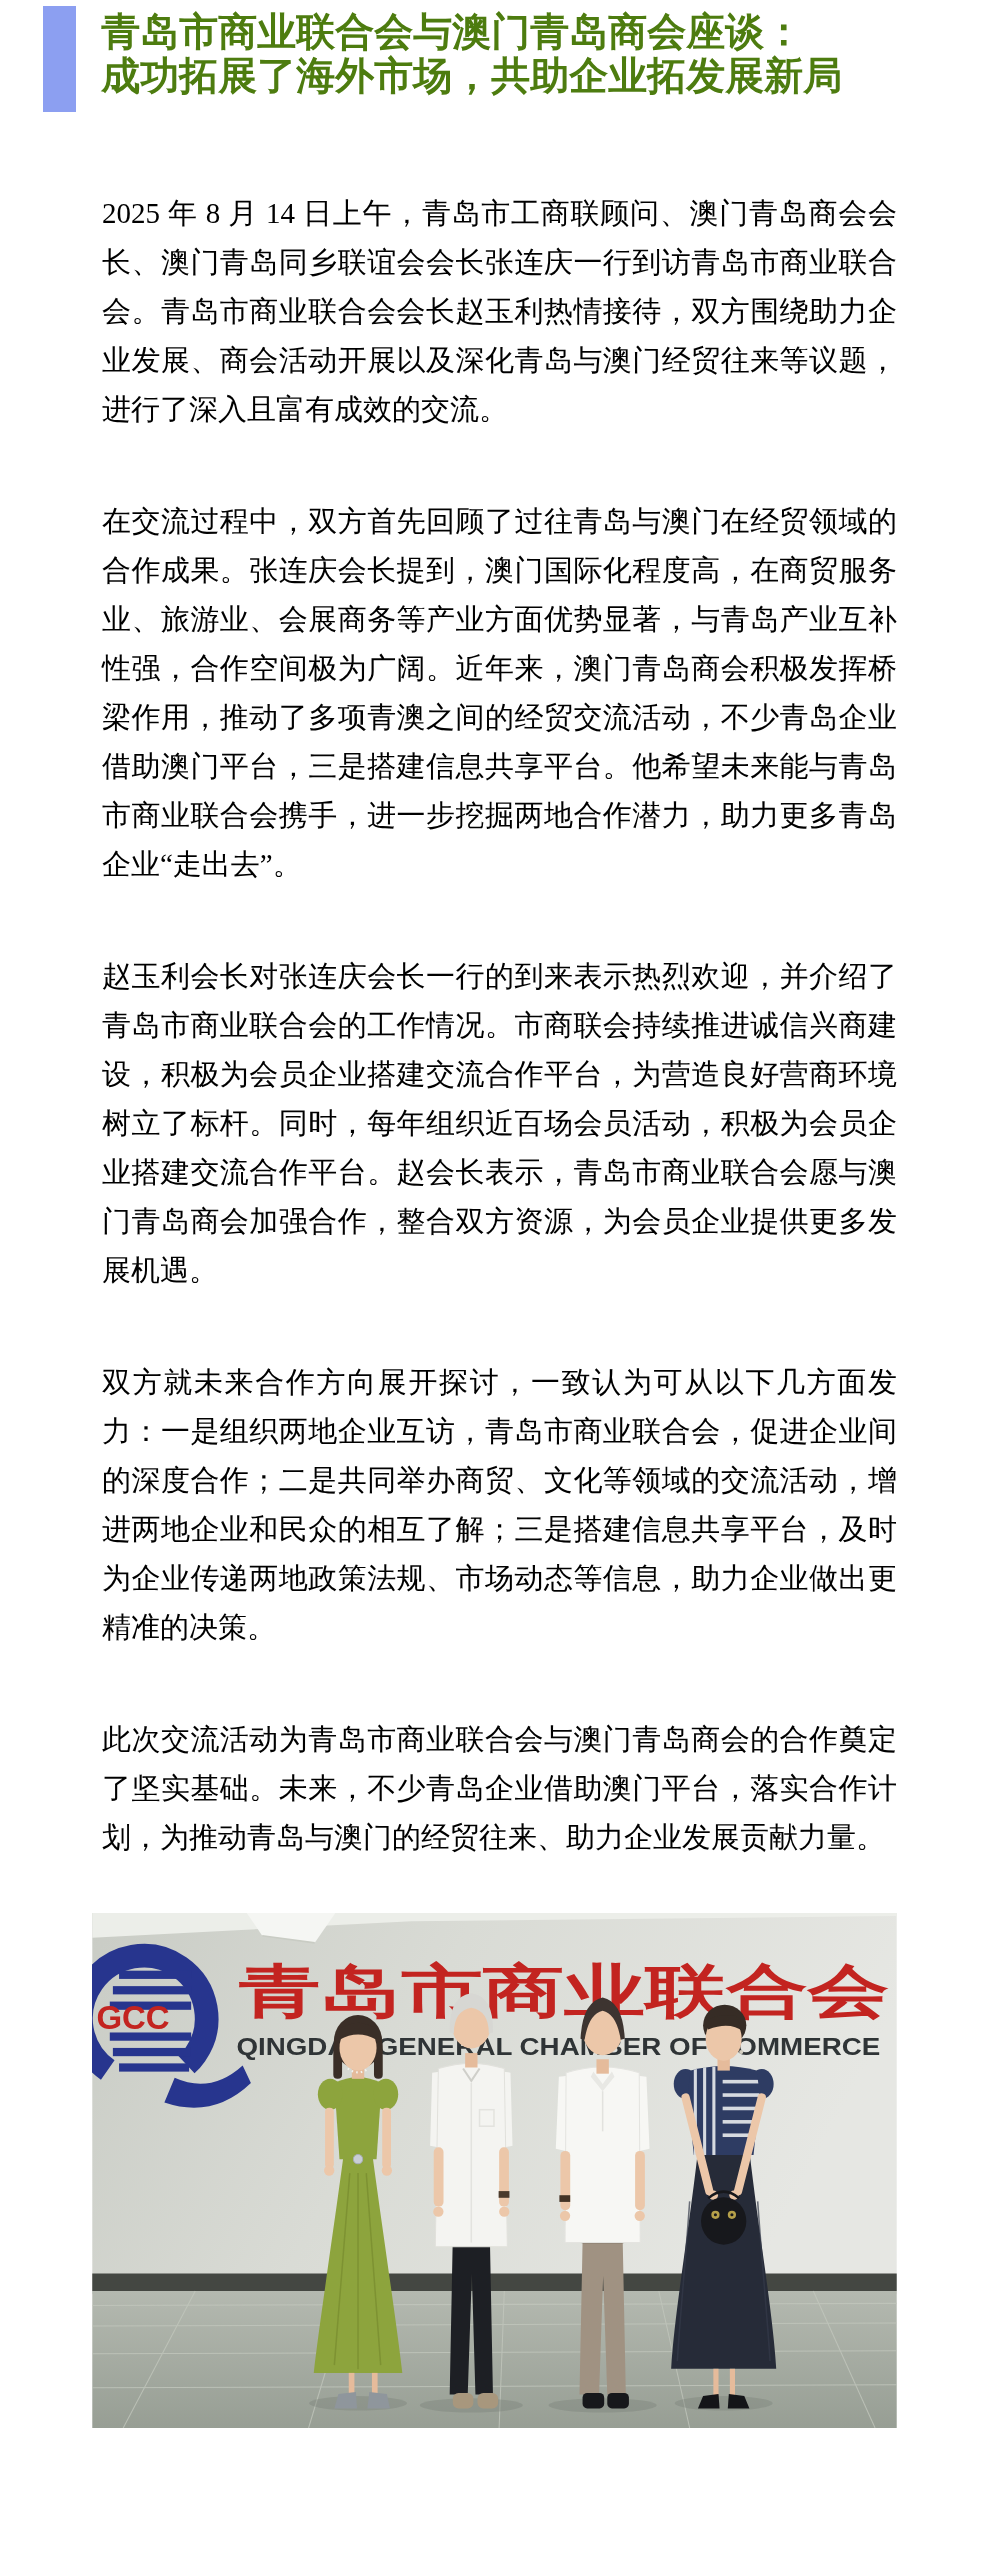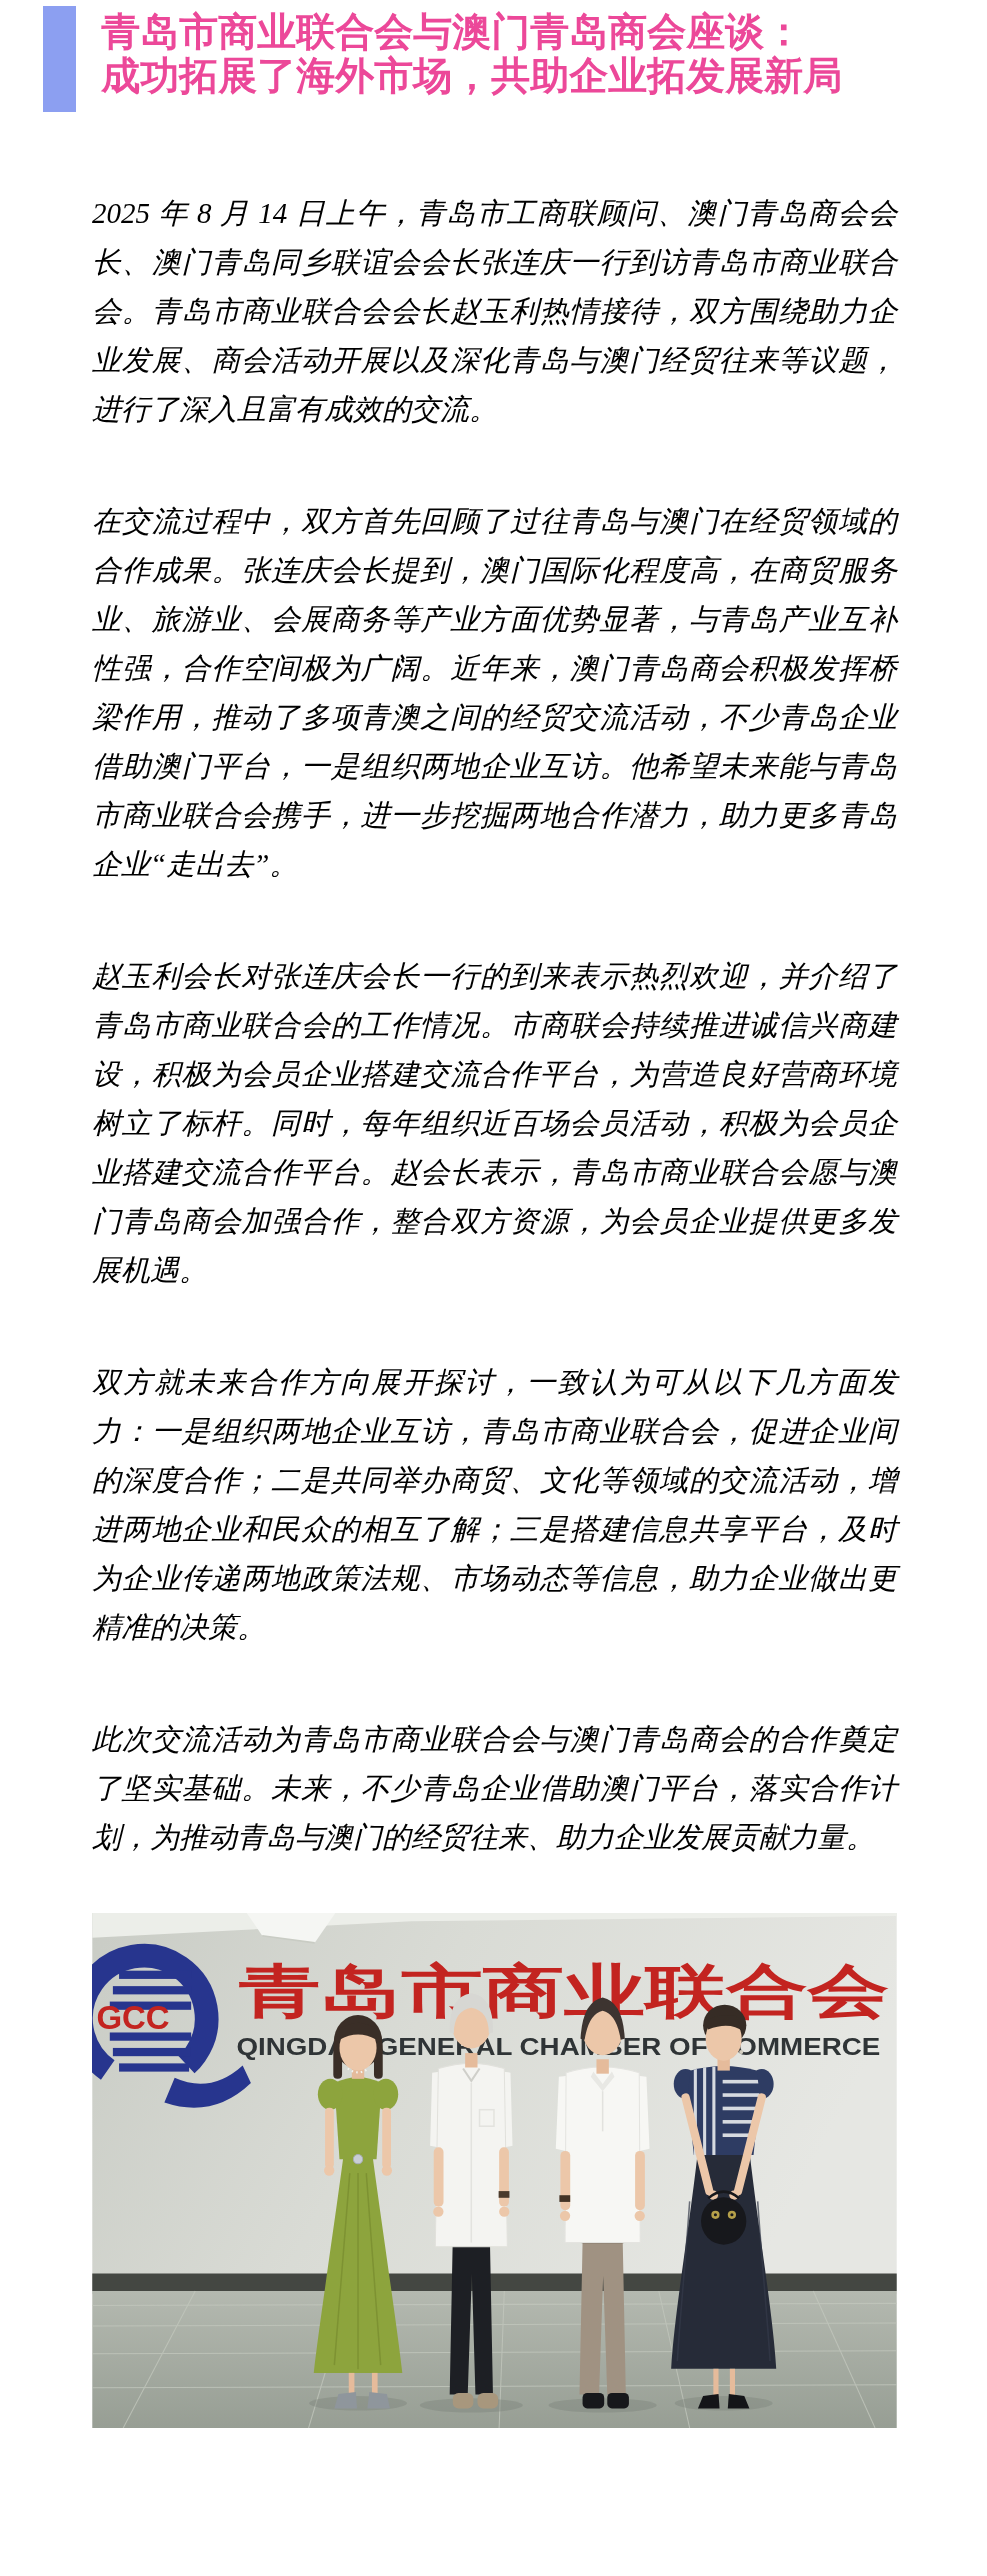--- a/index.html
+++ b/index.html
@@ -8,29 +8,29 @@
     font-family:"Liberation Serif","DejaVu Serif",serif;
   }
   .page{position:relative;width:988px;height:2602px;overflow:hidden;background:#ffffff;}
 
   
   .title-section{position:relative;margin:6.2px 0 0 90px;width:807px;min-height:106px;}
   .accent-bar{position:absolute;left:-47px;top:0;width:33px;height:106px;background:#8c9ff1;}
   .title-text{
     padding:4.1px 0 0 11.3px;
     font-family:"Liberation Sans","DejaVu Sans",sans-serif;
-    font-weight:700;font-size:39px;line-height:44px;color:#ec4899;
+    font-weight:700;font-size:39px;line-height:44px;color:#4d7c0f;
   }
 
   
   .article{margin:77px 0 0 90px;width:807px;}
   .article p{
-    margin:0 0 63px 2px;
+    margin:0 0 63px 12px;
     font-size:29px;line-height:49px;color:#000;
-    text-align:justify;text-justify:inter-character;font-style:italic;
+    text-align:justify;text-justify:inter-character;
   }
   .article p:last-child{margin-bottom:0;}
 
   
   .photo-figure{margin:51px 0 0 92px;width:893px;height:515px;}
   .photo-figure svg{display:block;width:805px;height:515px;}
 </style>
 </head>
 <body>
 
@@ -39,21 +39,21 @@
   <div class="title-section">
     <div class="accent-bar"></div>
     <div class="title-text">
       <div>青岛市商业联合会与澳门青岛商会座谈：</div>
       <div>成功拓展了海外市场，共助企业拓发展新局</div>
     </div>
   </div>
 
   <div class="article" id="article">
       <p>2025 年 8 月 14 日上午，青岛市工商联顾问、澳门青岛商会会长、澳门青岛同乡联谊会会长张连庆一行到访青岛市商业联合会。青岛市商业联合会会长赵玉利热情接待，双方围绕助力企业发展、商会活动开展以及深化青岛与澳门经贸往来等议题，进行了深入且富有成效的交流。</p>
-      <p>在交流过程中，双方首先回顾了过往青岛与澳门在经贸领域的合作成果。张连庆会长提到，澳门国际化程度高，在商贸服务业、旅游业、会展商务等产业方面优势显著，与青岛产业互补性强，合作空间极为广阔。近年来，澳门青岛商会积极发挥桥梁作用，推动了多项青澳之间的经贸交流活动，不少青岛企业借助澳门平台，一是组织两地企业互访。他希望未来能与青岛市商业联合会携手，进一步挖掘两地合作潜力，助力更多青岛企业“走出去”。</p>
+      <p>在交流过程中，双方首先回顾了过往青岛与澳门在经贸领域的合作成果。张连庆会长提到，澳门国际化程度高，在商贸服务业、旅游业、会展商务等产业方面优势显著，与青岛产业互补性强，合作空间极为广阔。近年来，澳门青岛商会积极发挥桥梁作用，推动了多项青澳之间的经贸交流活动，不少青岛企业借助澳门平台，三是搭建信息共享平台。他希望未来能与青岛市商业联合会携手，进一步挖掘两地合作潜力，助力更多青岛企业“走出去”。</p>
       <p>赵玉利会长对张连庆会长一行的到来表示热烈欢迎，并介绍了青岛市商业联合会的工作情况。市商联会持续推进诚信兴商建设，积极为会员企业搭建交流合作平台，为营造良好营商环境树立了标杆。同时，每年组织近百场会员活动，积极为会员企业搭建交流合作平台。赵会长表示，青岛市商业联合会愿与澳门青岛商会加强合作，整合双方资源，为会员企业提供更多发展机遇。</p>
       <p>双方就未来合作方向展开探讨，一致认为可从以下几方面发力：一是组织两地企业互访，青岛市商业联合会，促进企业间的深度合作；二是共同举办商贸、文化等领域的交流活动，增进两地企业和民众的相互了解；三是搭建信息共享平台，及时为企业传递两地政策法规、市场动态等信息，助力企业做出更精准的决策。</p>
       <p>此次交流活动为青岛市商业联合会与澳门青岛商会的合作奠定了坚实基础。未来，不少青岛企业借助澳门平台，落实合作计划，为推动青岛与澳门的经贸往来、助力企业发展贡献力量。</p>
     </div>
 
   <figure class="photo-figure" style="margin:51px 0 0 92px;">
     <svg viewBox="0 0 1562 1000" xmlns="http://www.w3.org/2000/svg">
       <defs>
         <linearGradient id="wallGrad" x1="0" y1="0" x2="1" y2="0.25">
           <stop offset="0" stop-color="#c9ccc5"></stop>

